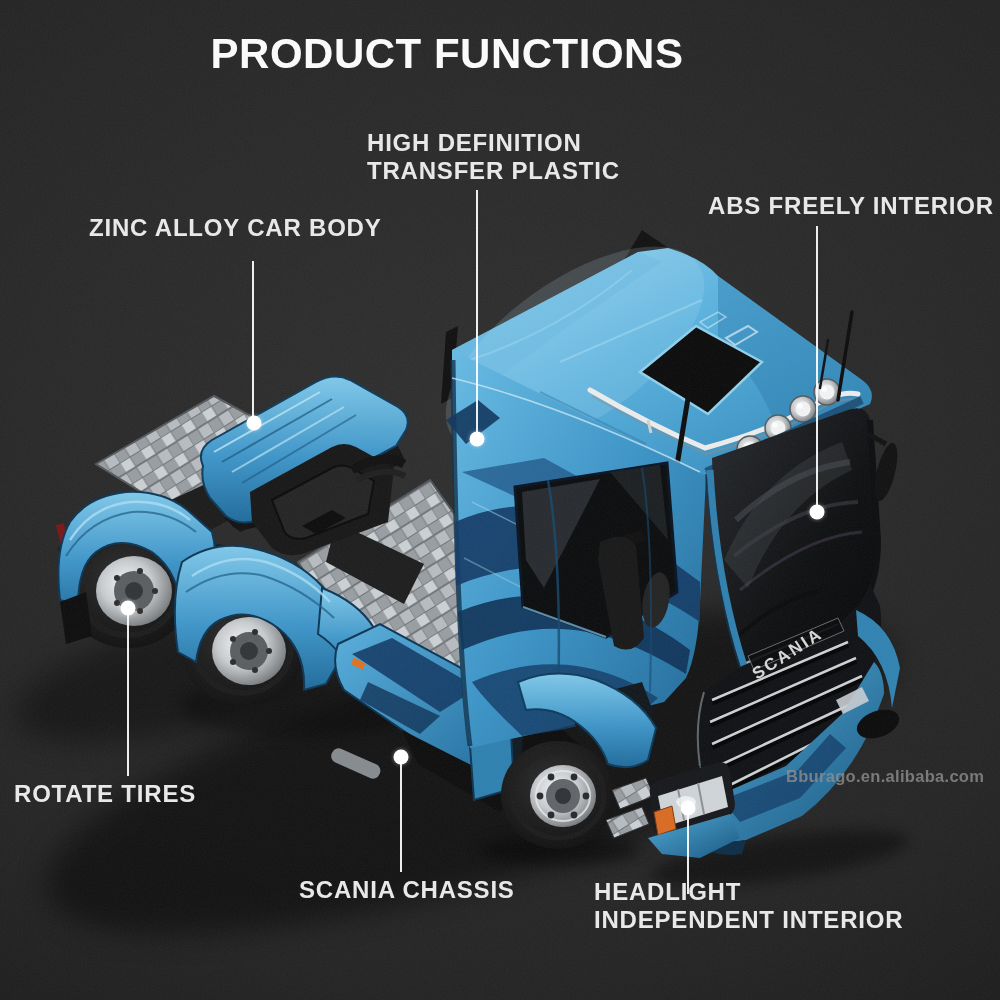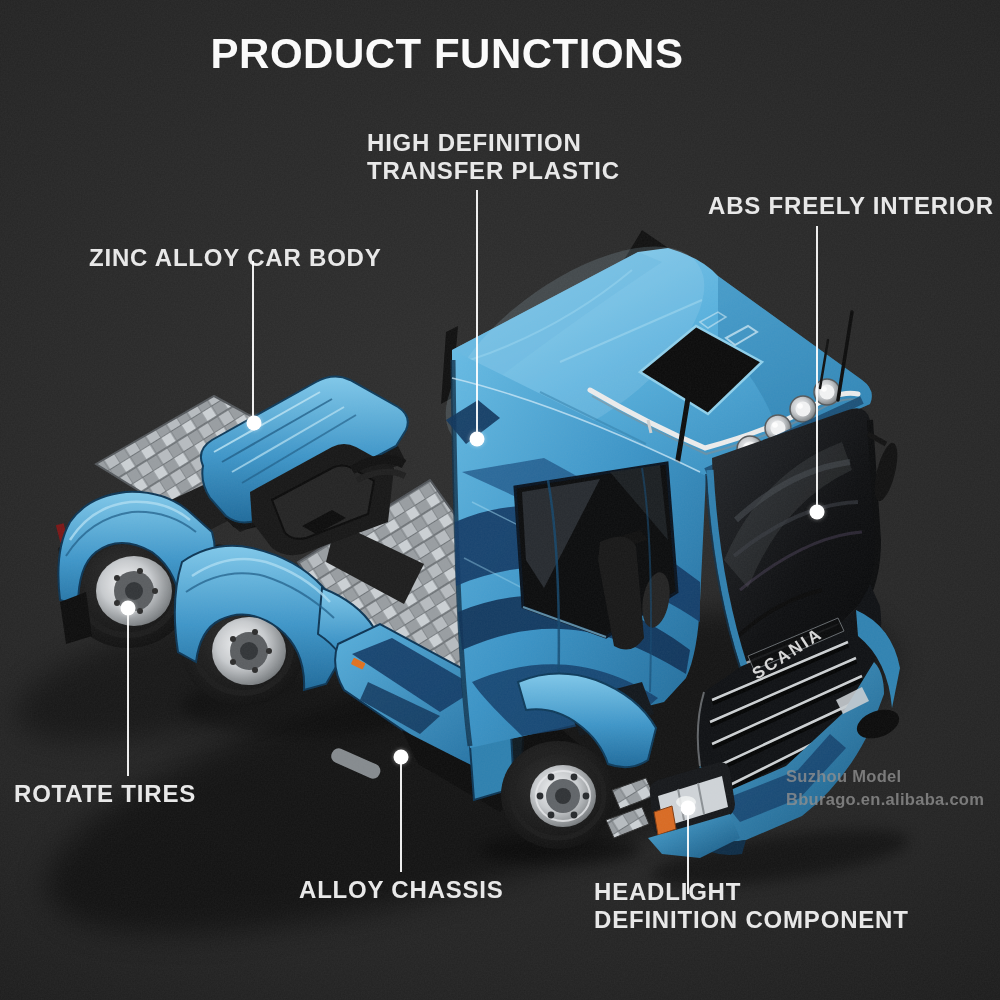--- a/index.html
+++ b/index.html
@@ -321,43 +321,42 @@
   </div>
   <div class="cl" style="left:476px;top:190px;height:242px"></div>
   <div class="cd" style="left:477px;top:439px"></div>
 
   <div class="lbl" style="left:708px;top:192px">
     <div>ABS FREELY INTERIOR</div>
   </div>
   <div class="cl" style="left:816px;top:226px;height:280px"></div>
   <div class="cd" style="left:817px;top:512px"></div>
 
-  <div class="lbl" style="left:89px;top:244px">
+  <div class="lbl" style="left:89px;top:214px">
     <div>ZINC ALLOY CAR BODY</div>
   </div>
   <div class="cl" style="left:252px;top:261px;height:155px"></div>
   <div class="cd" style="left:254px;top:423px"></div>
 
   <div class="lbl" style="left:14px;top:780px">
     <div>ROTATE TIRES</div>
   </div>
   <div class="cl" style="left:127px;top:612px;height:164px"></div>
   <div class="cd" style="left:128px;top:608px"></div>
 
   <div class="lbl" style="left:299px;top:876px">
-    <div>ALLOY CHASSIS</div>
+    <div>SCANIA CHASSIS</div>
   </div>
   <div class="cl" style="left:400px;top:760px;height:112px"></div>
   <div class="cd" style="left:401px;top:757px"></div>
 
   <div class="lbl" style="left:594px;top:878px">
     <div>HEADLIGHT</div>
-    <div>DEFINITION COMPONENT</div>
+    <div>INDEPENDENT INTERIOR</div>
   </div>
   <div class="cl" style="left:687px;top:810px;height:84px"></div>
   <div class="cd" style="left:688px;top:808px"></div>
 
   <div class="wm">
-    <div>Suzhou Model</div>
     <div>Bburago.en.alibaba.com</div>
   </div>
 
 </div>
 
 </body></html>

